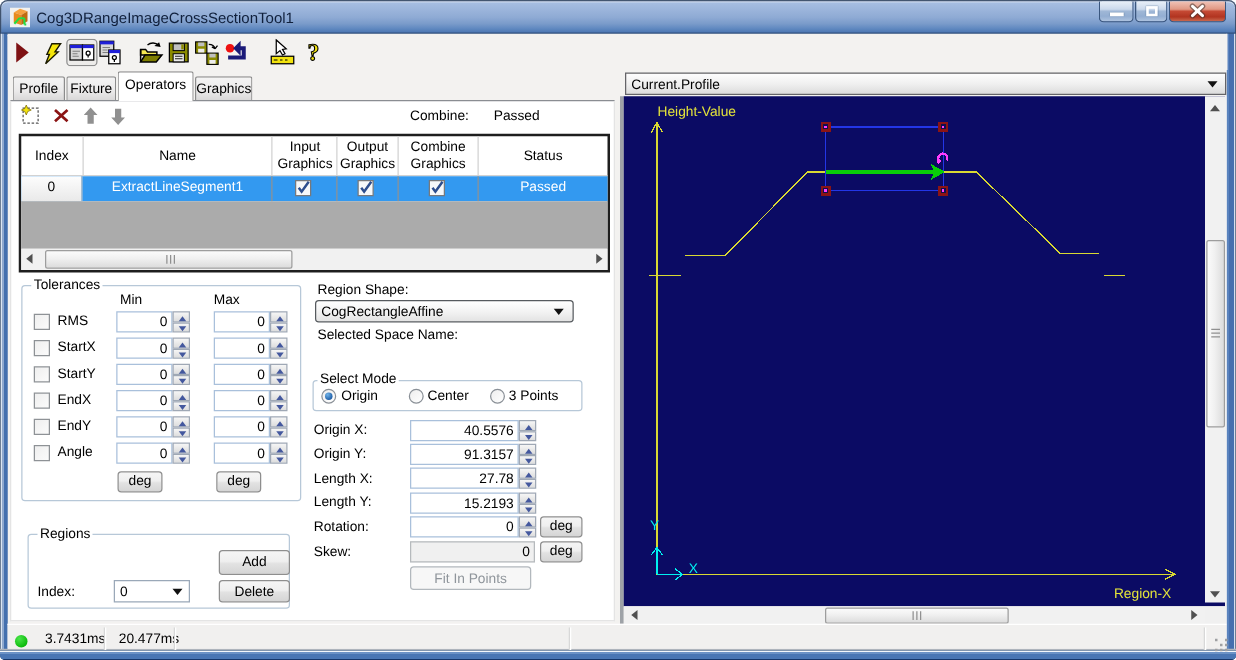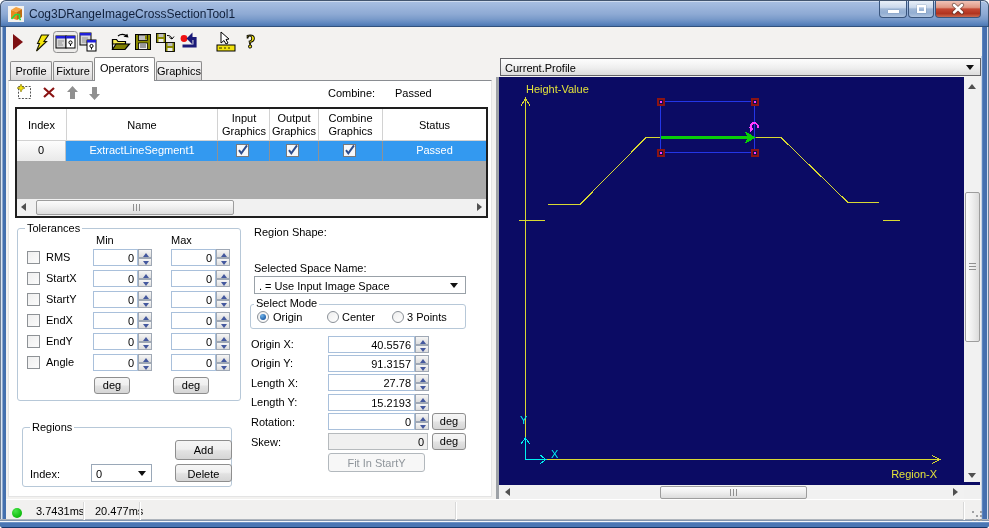--- a/index.html
+++ b/index.html
@@ -347,22 +347,22 @@
   <div class="btn" style="left:173px; top:377px; width:36px; height:17px; padding-top:1px;">deg</div>
 
   <div class="abs group" style="left:22px; top:427px; width:210px; height:60px;"></div>
   <div class="abs glabel" style="left:30px; top:421px;">Regions</div>
   <div class="btn" style="left:175px; top:440px; width:57px; height:20px;">Add</div>
   <div class="btn" style="left:175px; top:464px; width:57px; height:18px;">Delete</div>
   <div class="abs lbl" style="left:30px; top:468px;">Index:</div>
   <div class="combo" style="left:91px; top:464px; width:61px; border:1px solid #9AA8B8;">0<i class="carr" style="right:5px; top:6px;"></i></div>
 
   <div class="abs lbl" style="left:254px; top:226px;">Region Shape:</div>
+  <div class="combo" style="left:252px; top:240px; width:207px; border:1px solid #565A5E; border-radius:3px; background:linear-gradient(180deg,#FFF 0%,#F2F2F2 55%,#E3E3E3 100%);">CogRectangleAffine<i class="carr" style="right:7px; top:6px;"></i></div>
   <div class="abs lbl" style="left:254px; top:262px;">Selected Space Name:</div>
-  <div class="combo" style="left:254px; top:276px; width:212px; border:1px solid #99A1A8;">. = Use Input Image Space<i class="carr" style="right:7px; top:6px;"></i></div>
   <div class="abs group" style="left:250px; top:304px; width:216px; height:25px;"></div>
   <div class="abs glabel" style="left:254px; top:297px;">Select Mode</div>
   <div class="radio" style="left:257px; top:311px;">
       <span style="position:absolute; left:2px; top:2px; width:6px; height:6px; border-radius:50%; background:radial-gradient(circle at 35% 30%, #6FB2E8, #1D5CA6 75%);"></span>
     </div>
   <div class="abs lbl" style="left:273px; top:311px;">Origin</div>
   <div class="radio" style="left:327px; top:311px;"></div>
   <div class="abs lbl" style="left:342px; top:311px;">Center</div>
   <div class="radio" style="left:392px; top:311px;"></div>
   <div class="abs lbl" style="left:407px; top:311px;">3 Points</div>
@@ -408,21 +408,21 @@
       <span class="spinbtn" style="top:0;">
         <i class="tri-up"></i>
       </span>
       <span class="spinbtn" style="top:8.5px;">
         <i class="tri-dn"></i>
       </span>
     </div>
   <div class="spinfield" style="left:328px; top:433px; width:100px; background:#F0F0F0; border-color:#B6BABD;">0</div>
   <div class="btn" style="left:432px; top:413px; width:34px; height:17px; padding-top:1px;">deg</div>
   <div class="btn" style="left:432px; top:433px; width:34px; height:17px; padding-top:1px;">deg</div>
-  <div class="btn" style="left:328px; top:453px; width:97px; height:19px; color:#8F959B; background:#F7F7F7; border-color:#B2B8BD;">Fit In StartY</div>
+  <div class="btn" style="left:328px; top:453px; width:97px; height:19px; color:#8F959B; background:#F7F7F7; border-color:#B2B8BD;">Fit In Points</div>
 
   <div class="abs lbl" style="left:251px; top:338px;">Origin X:</div>
   <div class="abs lbl" style="left:251px; top:357px;">Origin Y:</div>
   <div class="abs lbl" style="left:251px; top:377px;">Length X:</div>
   <div class="abs lbl" style="left:251px; top:396px;">Length Y:</div>
   <div class="abs lbl" style="left:251px; top:416px;">Rotation:</div>
   <div class="abs lbl" style="left:251px; top:436px;">Skew:</div>
 
   <div class="abs" id="rpane-split" style="left:496px; top:77px; width:3px; height:423px; background:#9EA2A7;"></div>
   <div class="combo" style="left:500px; top:58px; width:481px; border:1px solid #646468; background:linear-gradient(180deg,#FDFDFD 0%,#F0F0F0 50%,#DCDCDC 100%); border-radius:0;">Current.Profile<i class="carr" style="right:6px; top:6px;"></i></div>

